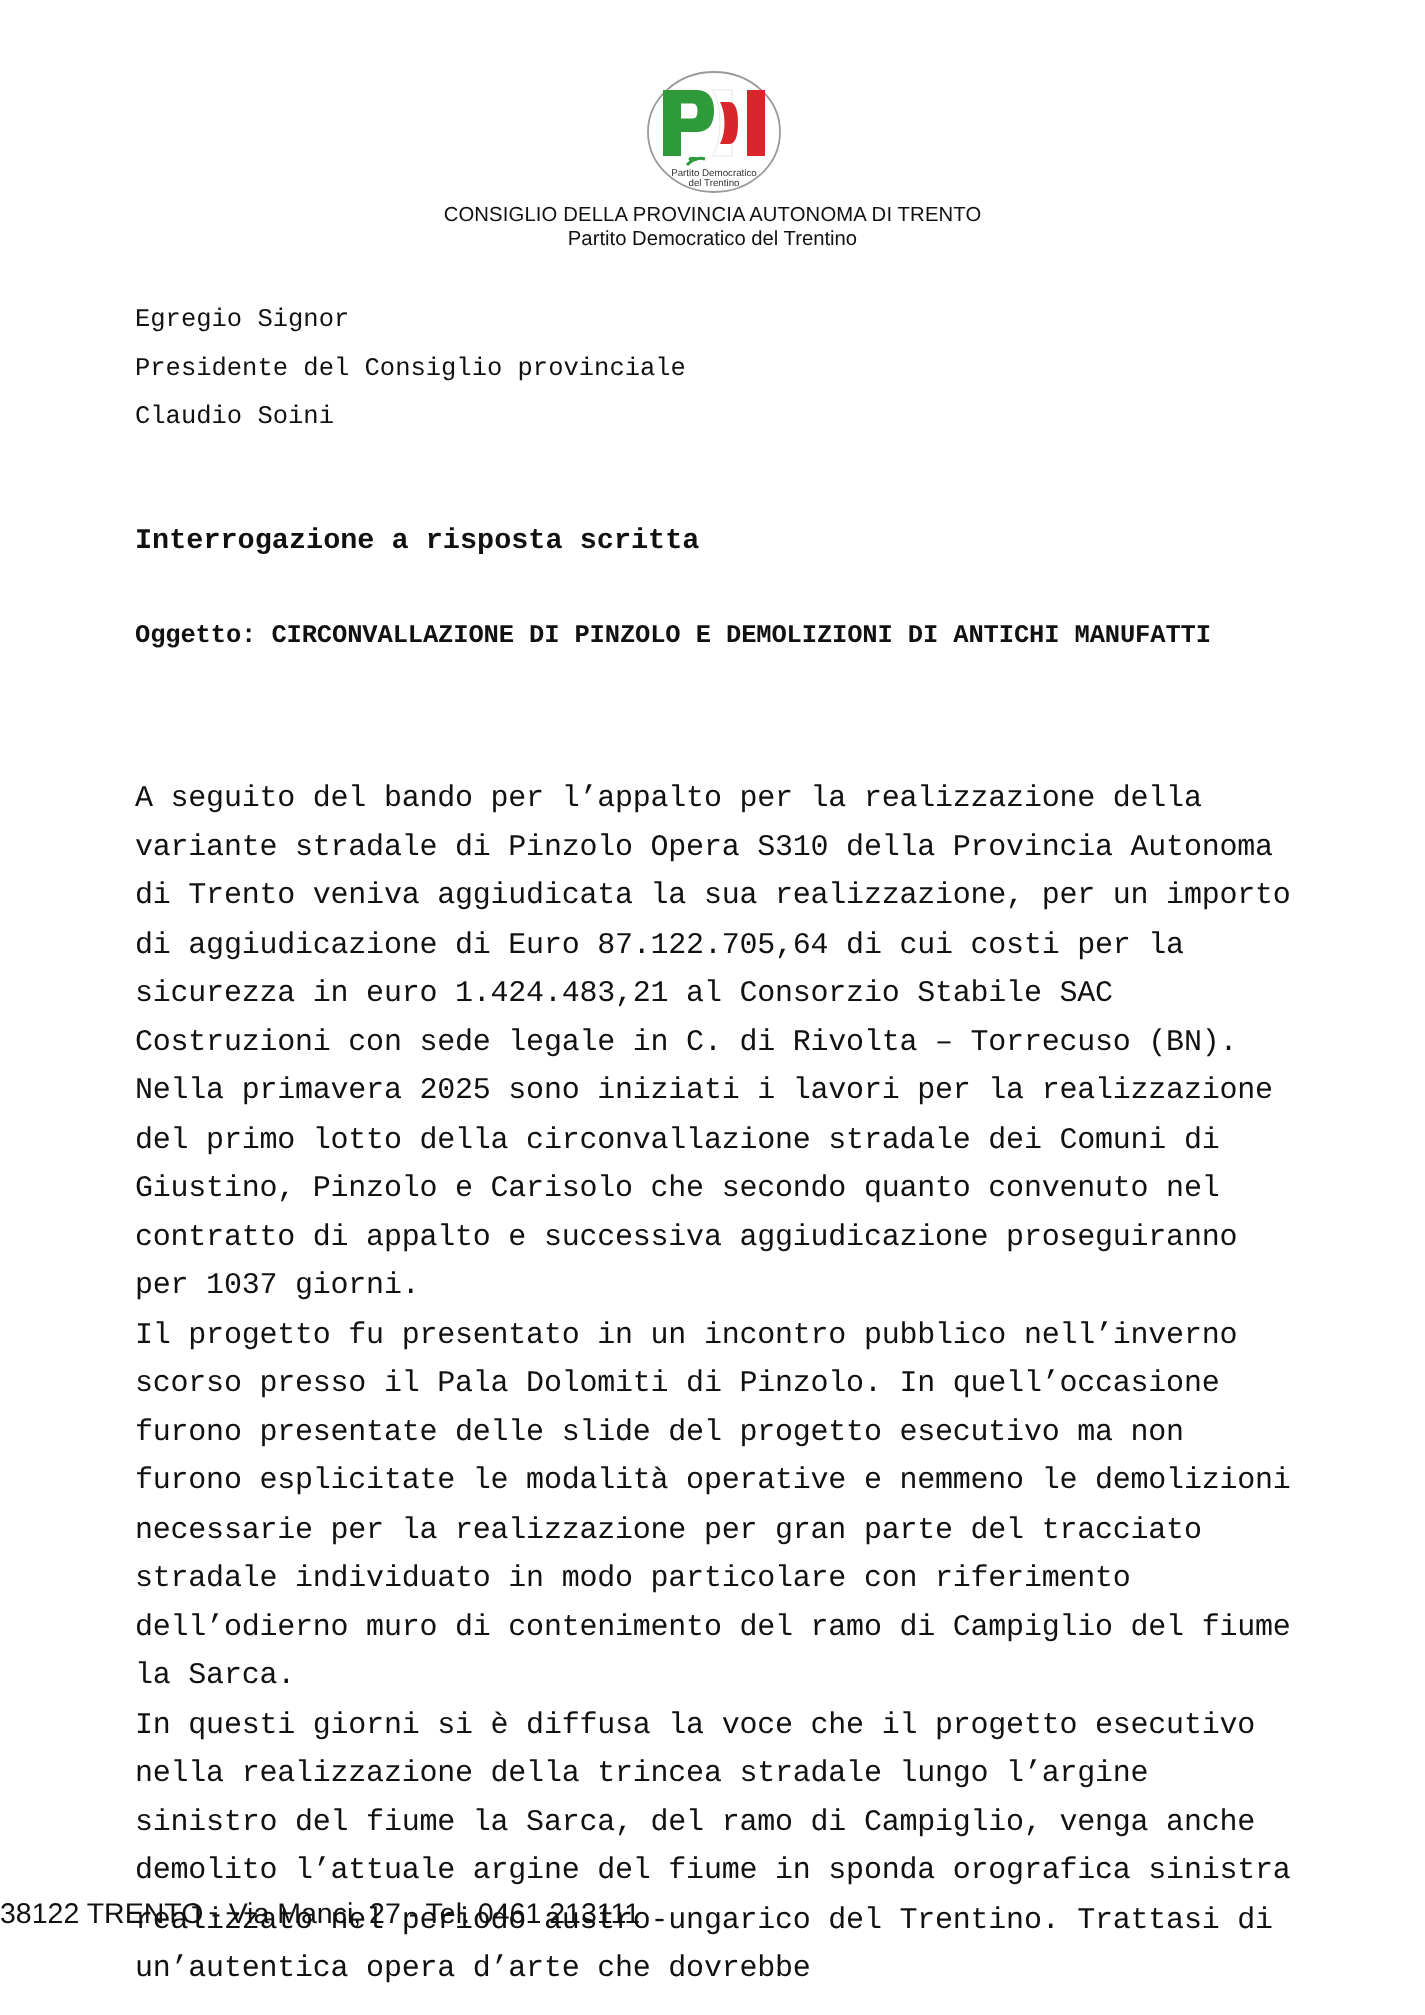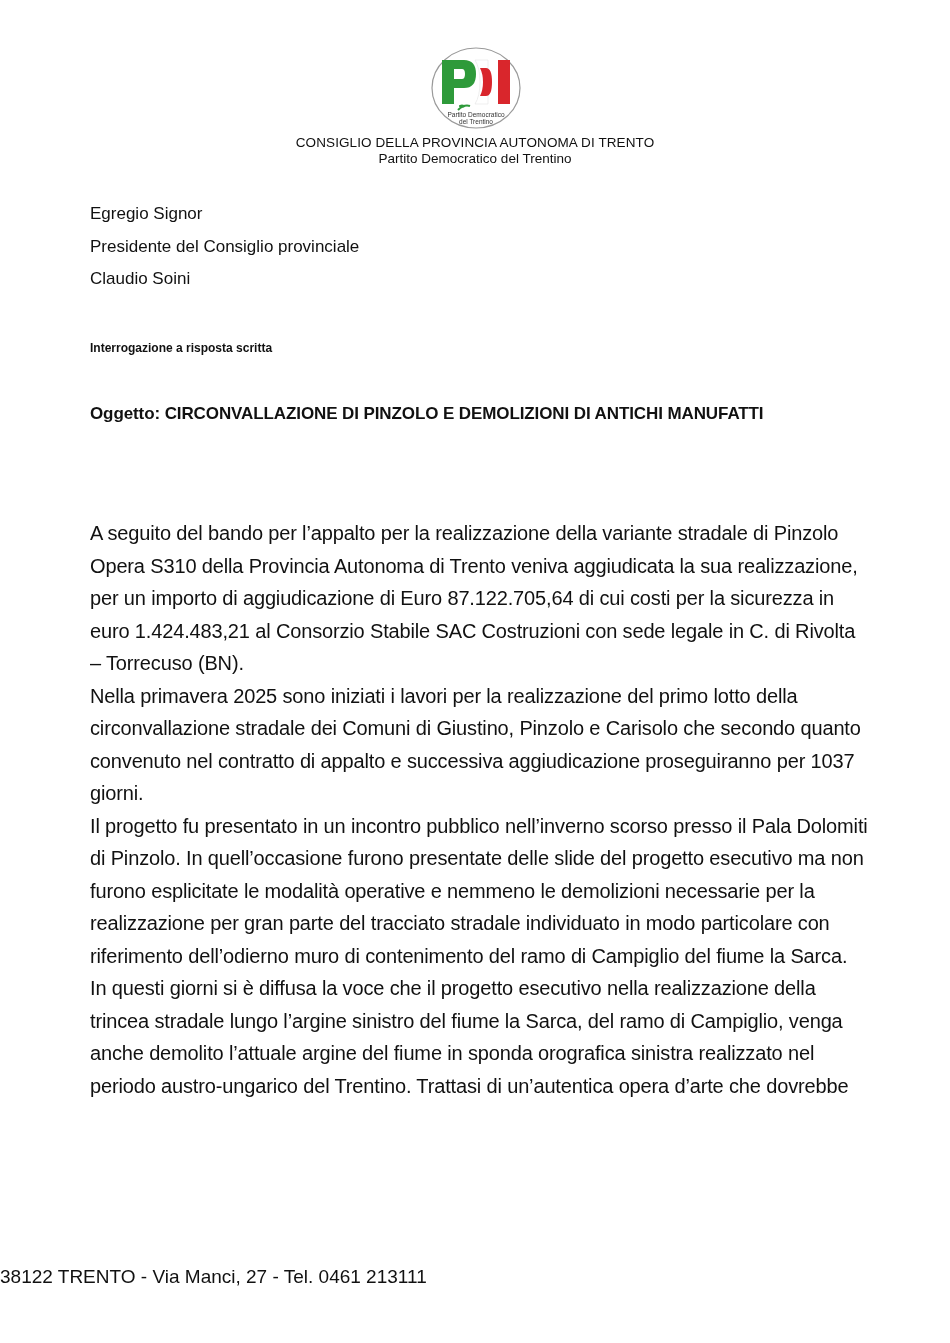--- a/index.html
+++ b/index.html
@@ -2,24 +2,24 @@
 <html><head>
 <meta charset="utf-8">
 <style>
   html, body { margin: 0; padding: 0; background: #ffffff; }
   body { width: 950px; height: 1343px; position: relative; overflow: hidden;
          font-family: "Liberation Sans", sans-serif; color: #111; }
   .logo { position: absolute; left: 430px; top: 46px; width: 92px; height: 84px; }
   .header { position: absolute; left: 0; width: 950px; text-align: center; top: 135px; }
   .header .l1 { font-size: 13.5px; line-height: 16px; letter-spacing: 0.1px; }
   .header .l2 { font-size: 13.5px; line-height: 16px; }
-  .block { position: absolute; left: 90px; width: 780px; }
+  .block { position: absolute; left: 90px; width: 780px; font-family: Liberation Mono, monospace; }
   .addr { top: 198px; font-size: 17px; line-height: 32.5px; }
-  .interrog { top: 334px; font-size: 12px; font-weight: bold; line-height: 28px; }
-  .subject { top: 398px; font-size: 17px; font-weight: bold; line-height: 32.5px; letter-spacing: -0.1px; }
+  .interrog { top: 346px; font-size: 19px; font-weight: bold; line-height: 28px; }
+  .subject { top: 409px; font-size: 17px; font-weight: bold; line-height: 32.5px; letter-spacing: -0.1px; }
   .body { top: 517px; font-size: 20px; line-height: 32.5px; letter-spacing: -0.15px; }
   .body p { margin: 0; }
   .footer { position: absolute; left: 0; width: 950px; text-align: left; top: 1269px;
             font-size: 19px; line-height: 16px; }
 </style>
 </head>
 <body>
 
 <div class="logo">
   <svg width="92" height="84" viewBox="0 0 92 84">

